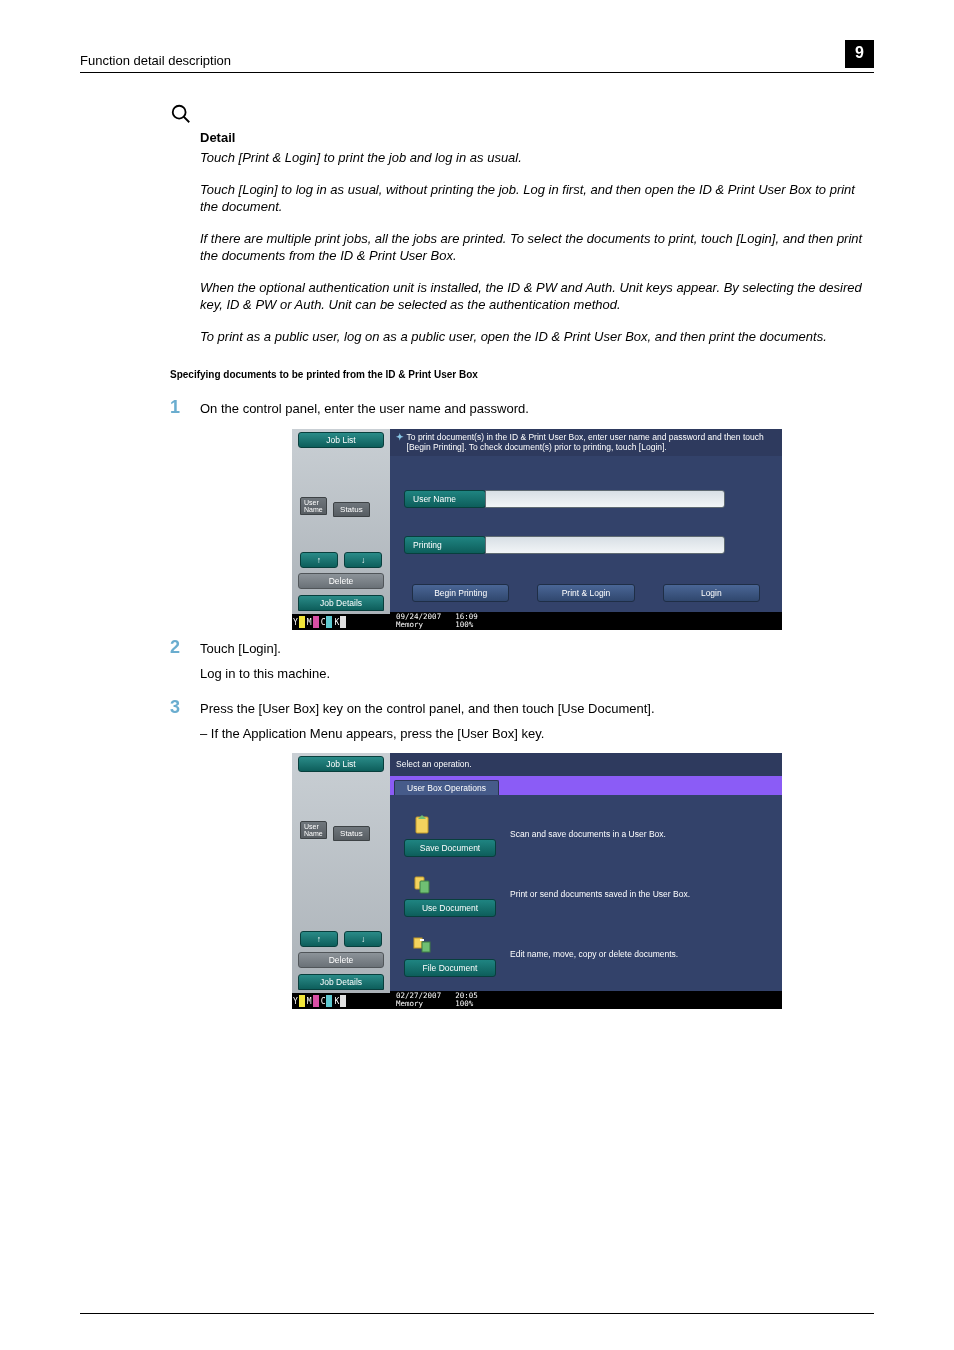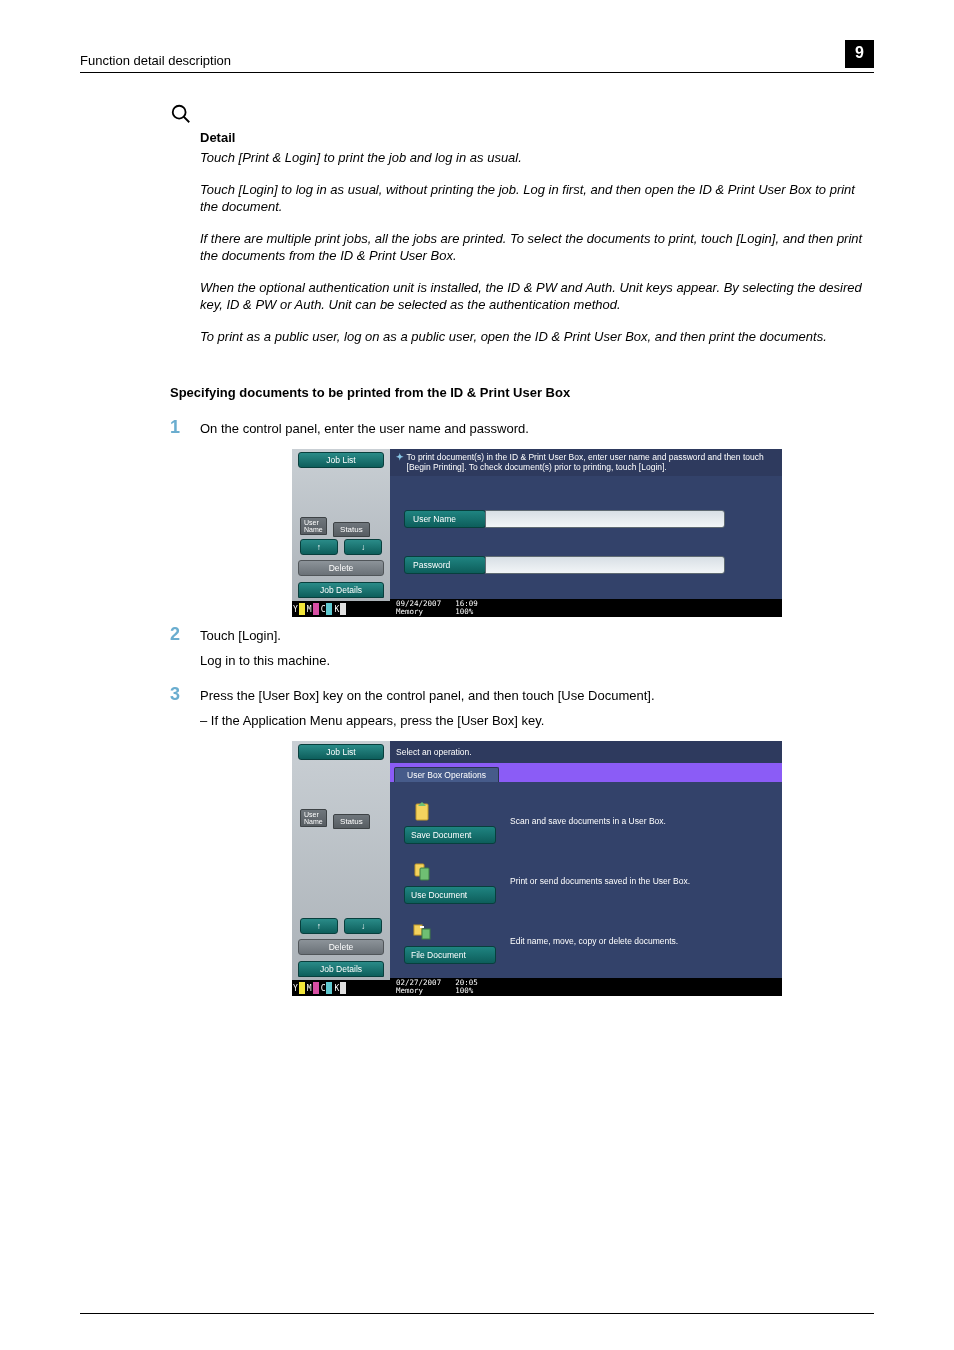--- a/index.html
+++ b/index.html
@@ -37,21 +37,21 @@
   .magnifier { margin-left: -30px; margin-bottom: 2px; }
   .magnifier svg { width: 22px; height: 22px; }
   .detail-heading { font-weight: bold; font-size: 13px; margin-bottom: 4px; }
   .detail-para {
     font-style: italic;
     font-size: 13px;
     line-height: 1.35;
     margin-bottom: 14px;
   }
 
-  .section-heading { font-weight: bold; font-size: 13px; margin: 40px 0 18px 0; margin-left: -30px; }
+  .section-heading { font-weight: bold; font-size: 10px; margin: 24px 0 18px 0; margin-left: -30px; }
 
   .step { display: flex; align-items: flex-start; margin-bottom: 8px; margin-left: -30px; }
   .step-num {
     color: #6aadcf;
     font-weight: bold;
     font-size: 18px;
     width: 30px;
     flex: 0 0 30px;
     line-height: 1.1;
   }
@@ -230,21 +230,21 @@
   }
   .op-icon svg { width: 24px; height: 24px; }
   .op-btn {
     background: linear-gradient(#1f8481, #0d5e5b);
     border: 1px solid #083f3d;
     border-radius: 3px;
     color: #fff;
     padding: 3px 6px;
     width: 92px;
     font-size: 8.5px;
-    text-align: left;
+    text-align: center;
     margin-right: 14px;
   }
   .op-desc { color: #fff; font-size: 8.5px; }
   .op-section { margin-bottom: 4px; }
 
   .footer {
     position: absolute;
     bottom: 32px;
     left: 80px;
     right: 80px;
@@ -325,22 +325,27 @@
           <div class="msg-bar">
             <span class="info-icon">✦</span>
             <span class="msg-text">To print document(s) in the ID &amp; Print User Box, enter user name and password and then touch [Begin Printing]. To check document(s) prior to printing, touch [Login].</span>
           </div>
           <div class="panel-main">
             <div class="field-row">
               <div class="field-label">User Name</div>
               <div class="field-input"></div>
             </div>
             <div class="field-row" style="margin-top:28px;">
-              <div class="field-label">Password</div>
+              <div class="field-label">Printing</div>
               <div class="field-input"></div>
+            </div>
+            <div class="action-row">
+              <div class="action-btn">Begin Printing</div>
+              <div class="action-btn">Print &amp; Login</div>
+              <div class="action-btn">Login</div>
             </div>
           </div>
           <div class="status-bar">
             <div class="status-col">
               <span>09/24/2007</span>
               <span>Memory</span>
             </div>
             <div class="status-col">
               <span>16:09</span>
               <span>100%</span>

